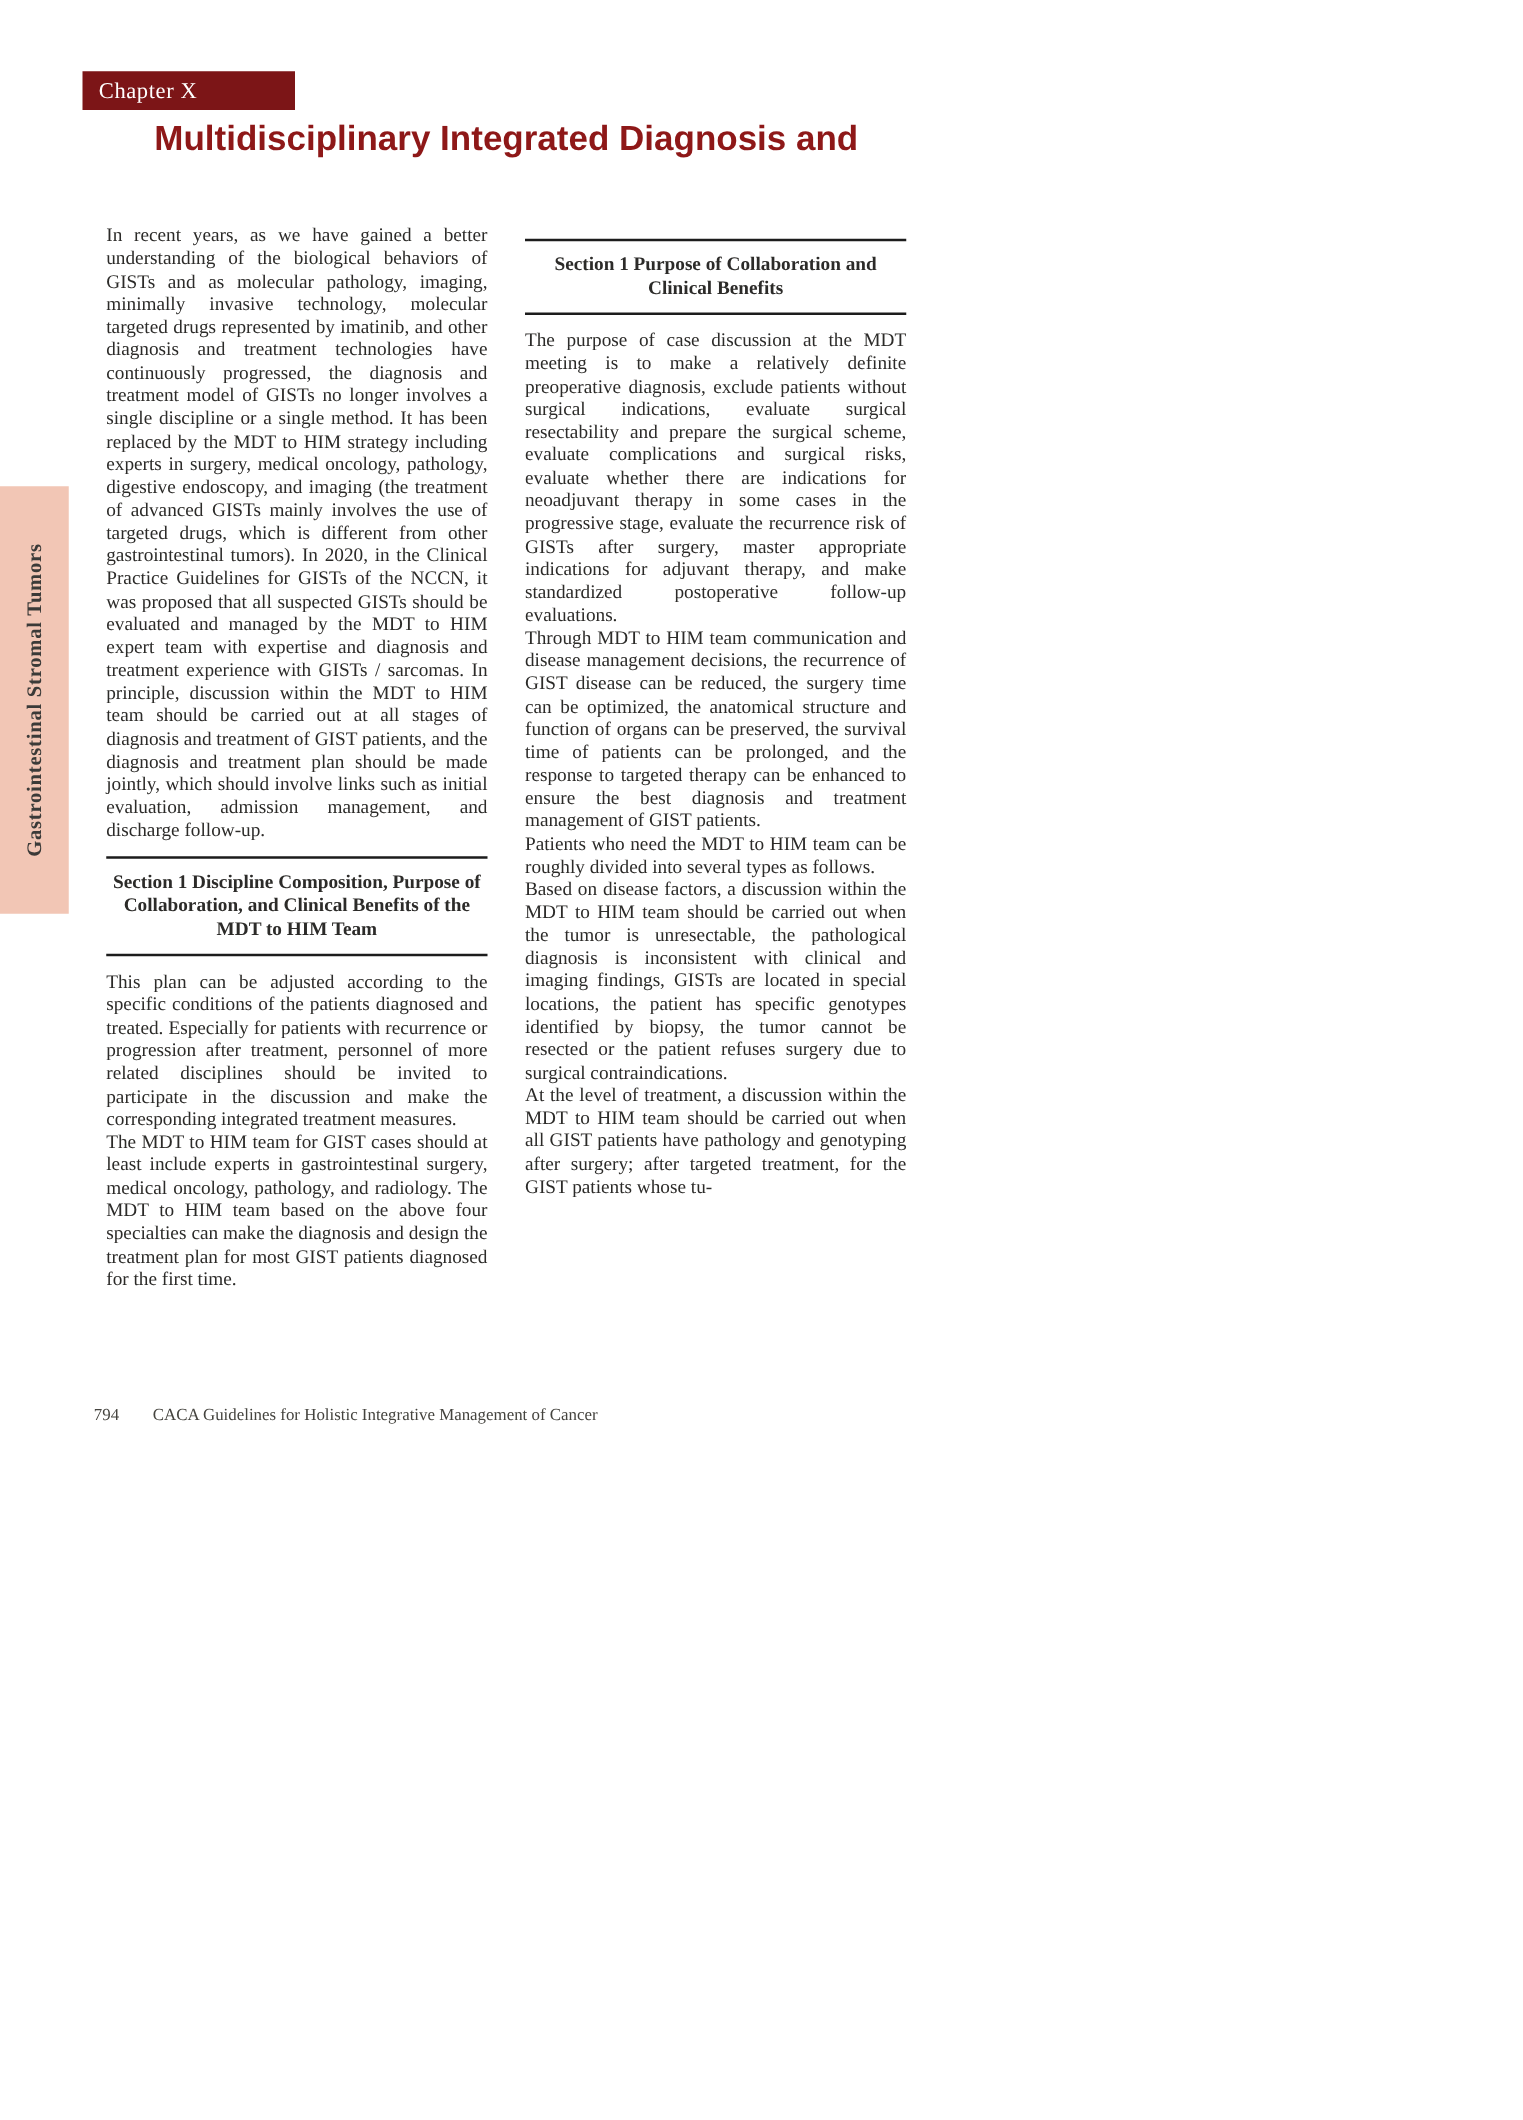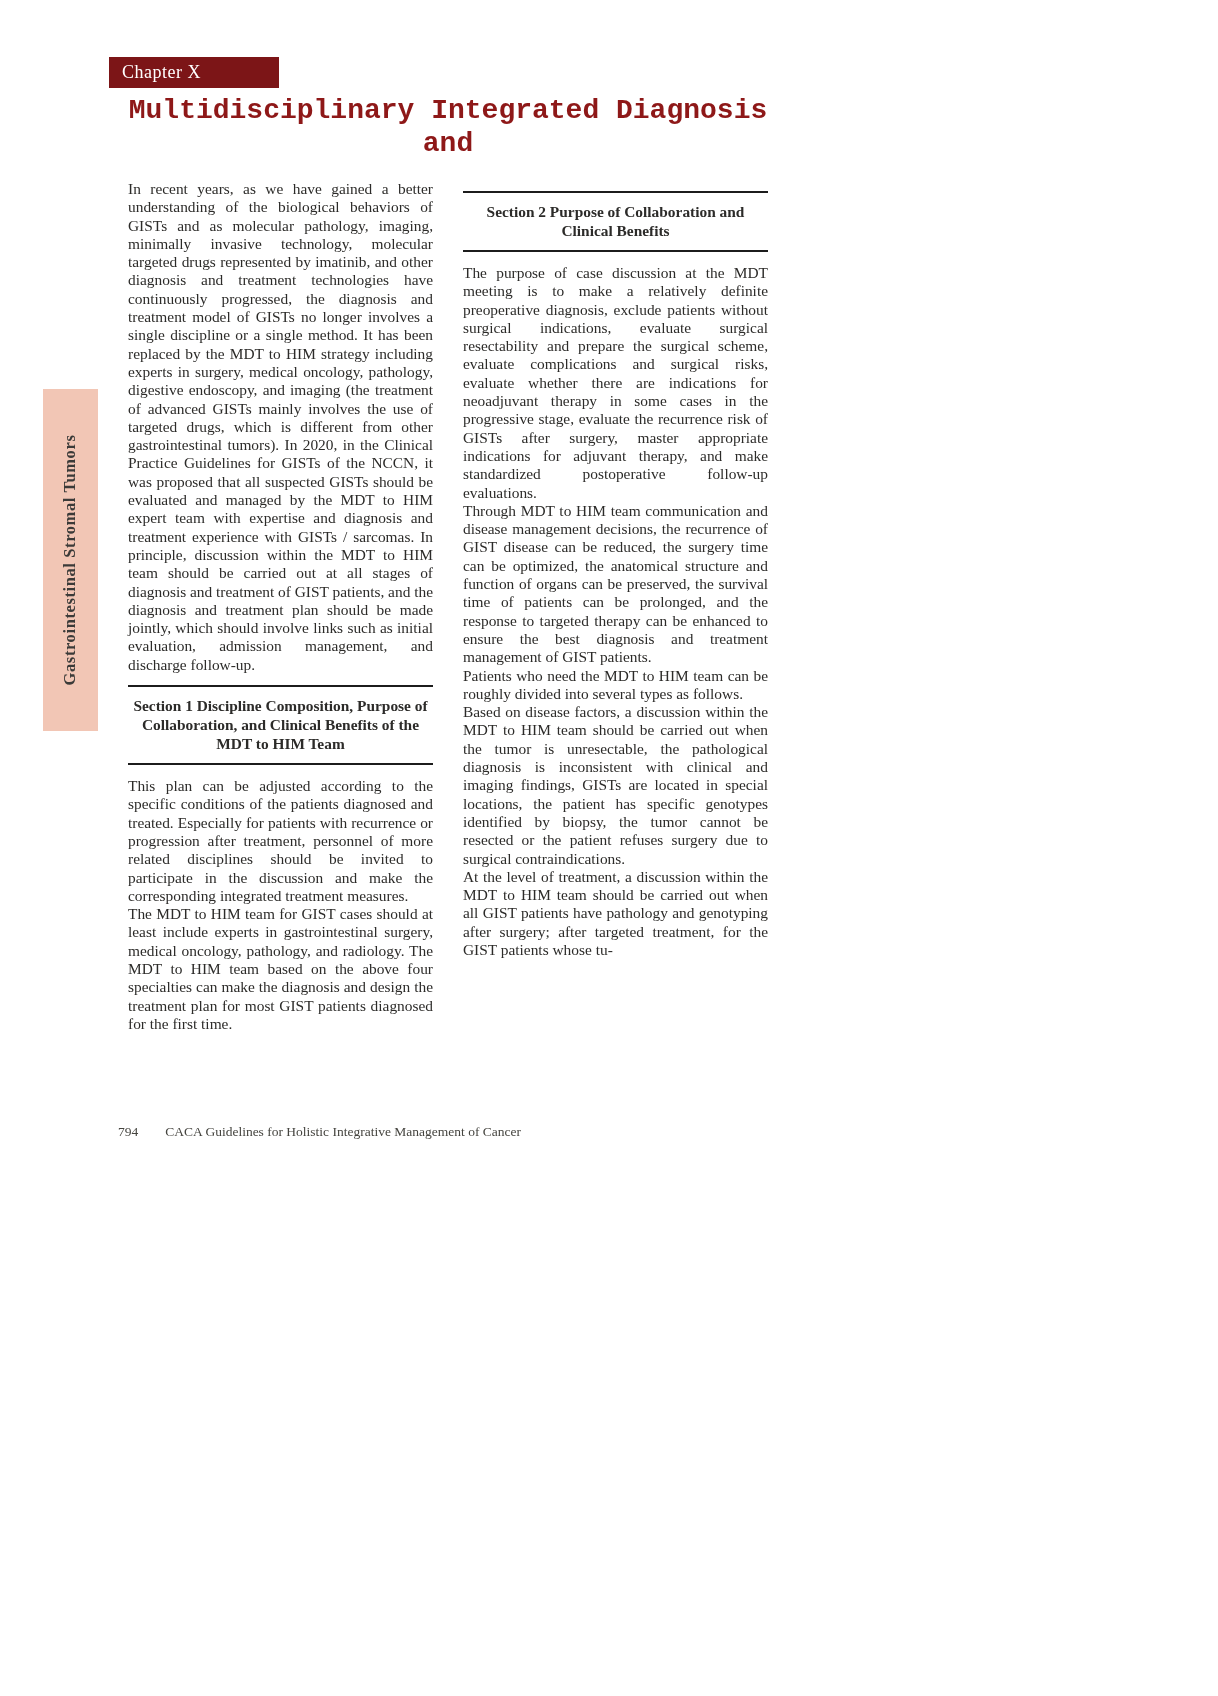--- a/index.html
+++ b/index.html
@@ -8,21 +8,20 @@
     background: #ffffff;
   }
   .page {
     position: relative;
     width: 974px;
     height: 1696px;
     background: #ffffff;
     overflow: hidden;
     font-family: "Liberation Serif", serif;
     color: #2c2b29;
-    margin-left: 43px;
   }
   .chapter-badge {
     position: absolute;
     left: 66px;
     top: 57px;
     width: 170px;
     height: 31px;
     box-sizing: border-box;
     background: #7c1517;
     color: #ffffff;
@@ -31,21 +30,21 @@
     padding-left: 13px;
     font-family: "Liberation Serif", serif;
     letter-spacing: 0.5px;
   }
   .doc-title {
     position: absolute;
     left: 75px;
     top: 94px;
     width: 660px;
     text-align: center;
-    font-family: Liberation Mono, monospace;
+    font-family: Liberation Sans, sans-serif;
     font-weight: bold;
     font-size: 28px;
     line-height: 1.18;
     color: #8e1818;
   }
   .columns {
     position: absolute;
     left: 75px;
     top: 180px;
     width: 660px;
@@ -119,21 +118,21 @@
   </div>
 
   <div class="columns">
     <div class="col" id="col1">
         <p>In recent years, as we have gained a better understanding of the biological behaviors of GISTs and as molecular pathology, imaging, minimally invasive technology, molecular targeted drugs represented by imatinib, and other diagnosis and treatment technologies have continuously progressed, the diagnosis and treatment model of GISTs no longer involves a single discipline or a single method. It has been replaced by the MDT to HIM strategy including experts in surgery, medical oncology, pathology, digestive endoscopy, and imaging (the treatment of advanced GISTs mainly involves the use of targeted drugs, which is different from other gastrointestinal tumors). In 2020, in the Clinical Practice Guidelines for GISTs of the NCCN, it was proposed that all suspected GISTs should be evaluated and managed by the MDT to HIM expert team with expertise and diagnosis and treatment experience with GISTs / sarcomas. In principle, discussion within the MDT to HIM team should be carried out at all stages of diagnosis and treatment of GIST patients, and the diagnosis and treatment plan should be made jointly, which should involve links such as initial evaluation, admission management, and discharge follow-up.</p>
         <div class="section-heading">Section 1 Discipline Composition, Purpose of Collaboration, and Clinical Benefits of the MDT to HIM Team</div>
         <p>This plan can be adjusted according to the specific conditions of the patients diagnosed and treated. Especially for patients with recurrence or progression after treatment, personnel of more related disciplines should be invited to participate in the discussion and make the corresponding integrated treatment measures.</p>
         <p>The MDT to HIM team for GIST cases should at least include experts in gastrointestinal surgery, medical oncology, pathology, and radiology. The MDT to HIM team based on the above four specialties can make the diagnosis and design the treatment plan for most GIST patients diagnosed for the first time.</p>
       </div>
     <div class="col" id="col2">
-        <div class="section-heading">Section 2 Purpose of Collaboration and Clinical Benefits</div>
+        <div class="section-heading">Section 1 Purpose of Collaboration and Clinical Benefits</div>
         <p>The purpose of case discussion at the MDT meeting is to make a relatively definite preoperative diagnosis, exclude patients without surgical indications, evaluate surgical resectability and prepare the surgical scheme, evaluate complications and surgical risks, evaluate whether there are indications for neoadjuvant therapy in some cases in the progressive stage, evaluate the recurrence risk of GISTs after surgery, master appropriate indications for adjuvant therapy, and make standardized postoperative follow-up evaluations.</p>
         <p>Through MDT to HIM team communication and disease management decisions, the recurrence of GIST disease can be reduced, the surgery time can be optimized, the anatomical structure and function of organs can be preserved, the survival time of patients can be prolonged, and the response to targeted therapy can be enhanced to ensure the best diagnosis and treatment management of GIST patients.</p>
         <p>Patients who need the MDT to HIM team can be roughly divided into several types as follows.</p>
         <p>Based on disease factors, a discussion within the MDT to HIM team should be carried out when the tumor is unresectable, the pathological diagnosis is inconsistent with clinical and imaging findings, GISTs are located in special locations, the patient has specific genotypes identified by biopsy, the tumor cannot be resected or the patient refuses surgery due to surgical contraindications.</p>
         <p>At the level of treatment, a discussion within the MDT to HIM team should be carried out when all GIST patients have pathology and genotyping after surgery; after targeted treatment, for the GIST patients whose tu-</p>
       </div>
   </div>
 
   <div class="footer">
     <span>794</span>

